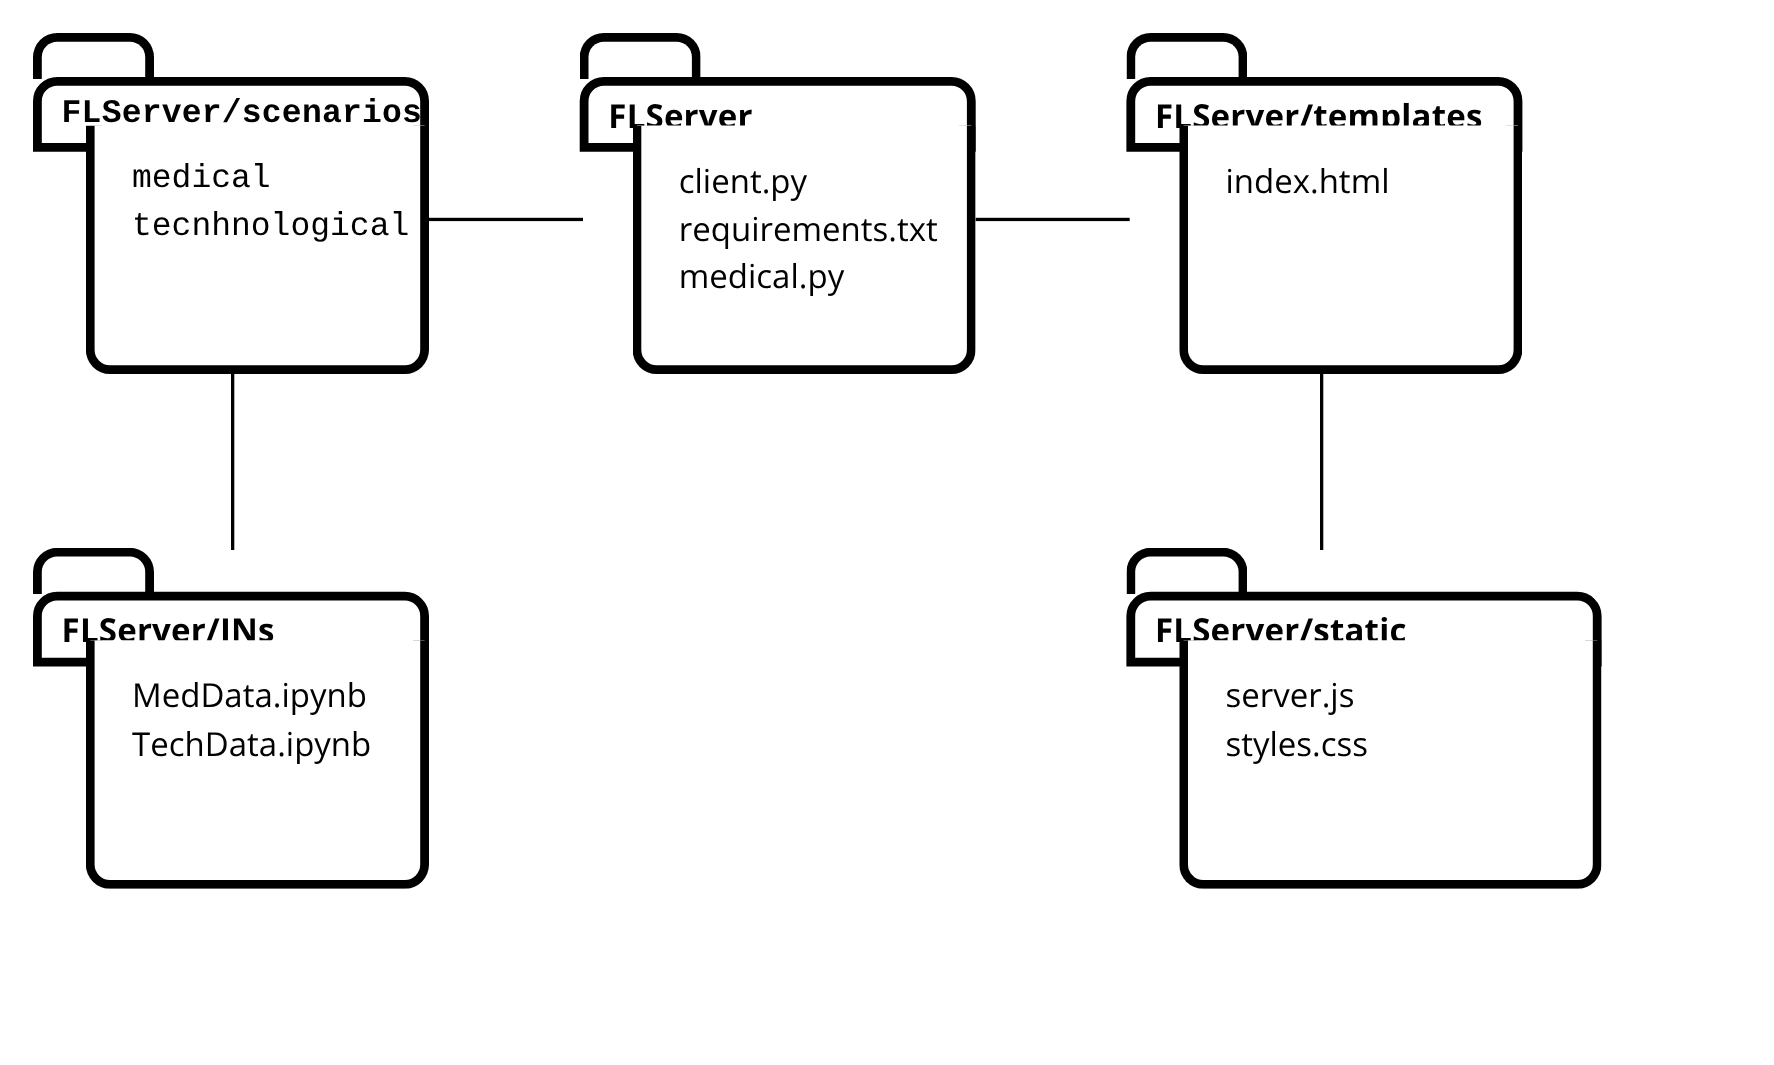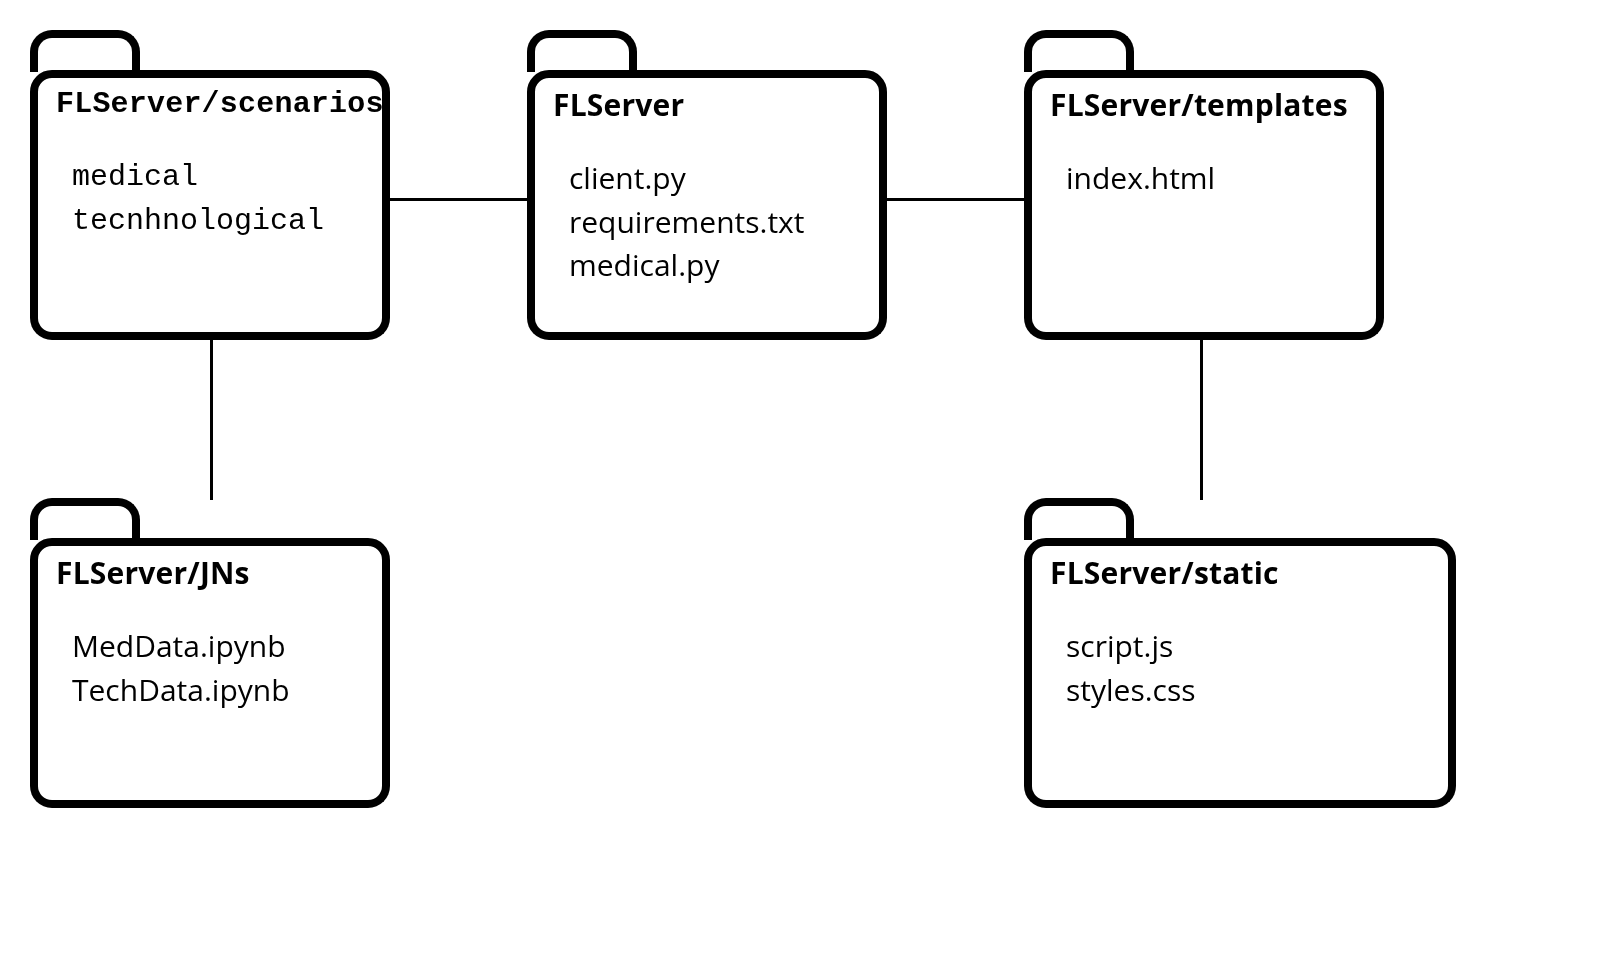--- a/index.html
+++ b/index.html
@@ -60,21 +60,21 @@
     border-top: 8px solid #000;
     border-bottom-left-radius: 22px;
     border-bottom-right-radius: 22px;
     background: #fff;
     padding: 28px 26px 20px 34px;
     font-size: 30px;
     font-weight: 400;
     line-height: 1.45;
   }
   
-  .folder .body { top: 98px; }
+  .folder .body { top: 84px; margin-left: 48px; }
   .folder .head { border-bottom: 8px solid #000; }
   .folder .body { border-top: none; margin-top: 0; }
 
   .item { display: block; }
 
   .edge {
     position: absolute;
     background: #000;
   }
   .edge.h { height: 3px; }
@@ -126,18 +126,18 @@
     <div class="body">
       <span class="item">MedData.ipynb</span>
       <span class="item">TechData.ipynb</span>
     </div>
   </div>
 
   <div class="folder" style="left:1024px; top:498px; width:432px; height:310px;">
     <div class="tab"></div>
     <div class="head">FLServer/static</div>
     <div class="body">
-      <span class="item">script.js</span>
+      <span class="item">server.js</span>
       <span class="item">styles.css</span>
     </div>
   </div>
 
 </div>
 
 </body></html>

